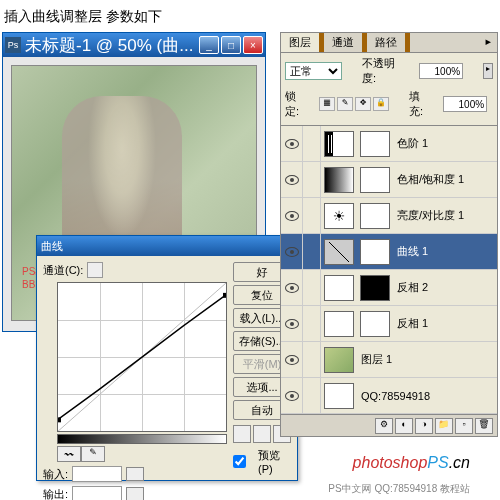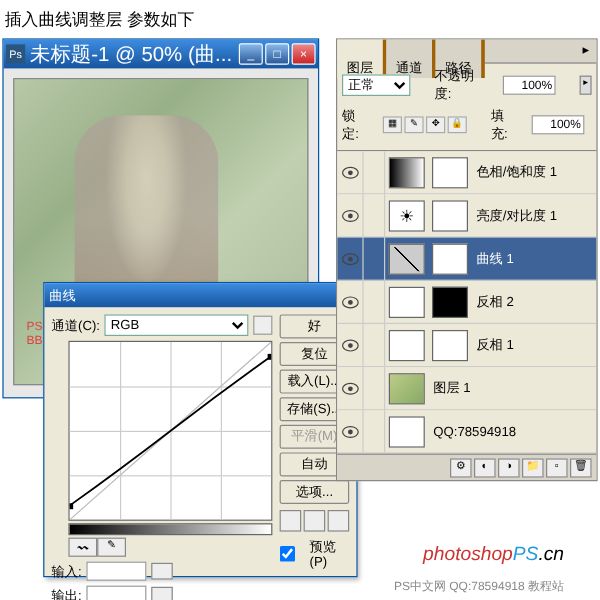--- a/index.html
+++ b/index.html
@@ -35,21 +35,21 @@
 .io-input { width: 50px; height: 16px; border: 1px solid #999; background: #fff; }
 .io-icon { width: 18px; height: 14px; border: 1px solid #888; background: #eee; }
 .dlg-right { width: 62px; display: flex; flex-direction: column; gap: 3px; }
 .dlg-btn { height: 20px; border: 1px solid #888; background: #ece9d8; font-size: 11px; text-align: center; line-height: 18px; cursor: pointer; border-radius: 2px; }
 .dlg-btn.disabled { color: #999; }
 .tool-icons { display: flex; gap: 2px; justify-content: center; margin-top: 2px; }
 .eyedrop { width: 18px; height: 18px; border: 1px solid #888; background: #eee; }
 .preview-check { display: flex; align-items: center; gap: 12px; font-size: 11px; margin-top: 2px; }
 .layers-panel { position: absolute; right: 2px; top: 32px; width: 218px; border: 1px solid #888; background: #ece9d8; }
 .panel-tabs { height: 20px; background: #d8d4c8; display: flex; border-bottom: 1px solid #888; }
-.tab { padding: 16px 8px; font-size: 11px; border-right: 3px solid #a16207; background: #d8d4c8; cursor: pointer; }
+.tab { padding: 2px 8px; font-size: 11px; border-right: 5px solid #a16207; background: #d8d4c8; cursor: pointer; }
 .tab.active { background: #ece9d8; }
 .tab-arrow { margin-left: auto; padding: 2px 6px; cursor: pointer; }
 .panel-controls { padding: 3px 4px; }
 .ctrl-row { display: flex; align-items: center; gap: 20px; margin-bottom: 3px; font-size: 11px; }
 .blend-select { width: 72px; height: 18px; border: 1px solid #7a9; background: #fff; font-size: 11px; }
 .opacity-input { width: 44px; height: 16px; border: 1px solid #999; background: #fff; font-size: 10px; text-align: right; padding-right: 2px; }
 .arrow-btn { width: 12px; height: 16px; border: 1px solid #888; background: #ddd; font-size: 8px; text-align: center; }
 .lock-icons { display: flex; gap: 2px; }
 .lock-ic { width: 16px; height: 14px; border: 1px solid #aaa; background: #eee; font-size: 8px; text-align: center; }
 .layer-list { border-top: 1px solid #888; max-height: 360px; overflow: hidden; }
@@ -105,23 +105,20 @@
 </div>
 
 <div class="gradient-bar-v"></div>
 
 <div class="curves-dialog">
   <div class="dlg-title">曲线</div>
   <div class="dlg-body">
     <div class="dlg-left">
       <div class="channel-row">
         <label>通道(C):</label>
-        <select class="channel-select">
-          <option>RGB</option>
-        </select>
         <div class="small-icon"></div>
       </div>
       <div class="curve-grid">
         <div class="grid-line" style="left:25%;top:0;width:1px;height:100%"></div>
         <div class="grid-line" style="left:50%;top:0;width:1px;height:100%"></div>
         <div class="grid-line" style="left:75%;top:0;width:1px;height:100%"></div>
         <div class="grid-line" style="top:25%;left:0;height:1px;width:100%"></div>
         <div class="grid-line" style="top:50%;left:0;height:1px;width:100%"></div>
         <div class="grid-line" style="top:75%;left:0;height:1px;width:100%"></div>
         <svg class="curve-svg" viewBox="0 0 170 150">
@@ -146,22 +143,22 @@
         <input class="io-input" style="">
         <div class="io-icon"></div>
       </div>
     </div>
     <div class="dlg-right">
       <div class="dlg-btn">好</div>
       <div class="dlg-btn">复位</div>
       <div class="dlg-btn">载入(L)...</div>
       <div class="dlg-btn">存储(S)...</div>
       <div class="dlg-btn disabled">平滑(M)</div>
+      <div class="dlg-btn">选项...</div>
       <div class="dlg-btn">自动</div>
-      <div class="dlg-btn">选项...</div>
       <div class="tool-icons">
         <div class="eyedrop"></div>
         <div class="eyedrop"></div>
         <div class="eyedrop"></div>
       </div>
       <div class="preview-check">
         <input type="checkbox" checked="" style="">
         <span>预览(P)</span>
       </div>
     </div>
@@ -194,20 +191,29 @@
       <input class="opacity-input" value="100%" style="">
       <div class="arrow-btn">▸</div>
     </div>
   </div>
   <div class="layer-list">
     <div class="layer-row">
       <div class="vis-col">
           <div class="eye"></div>
         </div>
       <div class="link-col"></div>
+      <div class="thumb histo"></div>
+      <div class="thumb mask"></div>
+      <span class="layer-name">色阶 1</span>
+    </div>
+    <div class="layer-row">
+      <div class="vis-col">
+          <div class="eye"></div>
+        </div>
+      <div class="link-col"></div>
       <div class="thumb grad"></div>
       <div class="thumb mask"></div>
       <span class="layer-name">色相/饱和度 1</span>
     </div>
     <div class="layer-row">
       <div class="vis-col">
           <div class="eye"></div>
         </div>
       <div class="link-col"></div>
       <div class="thumb bright"></div>

